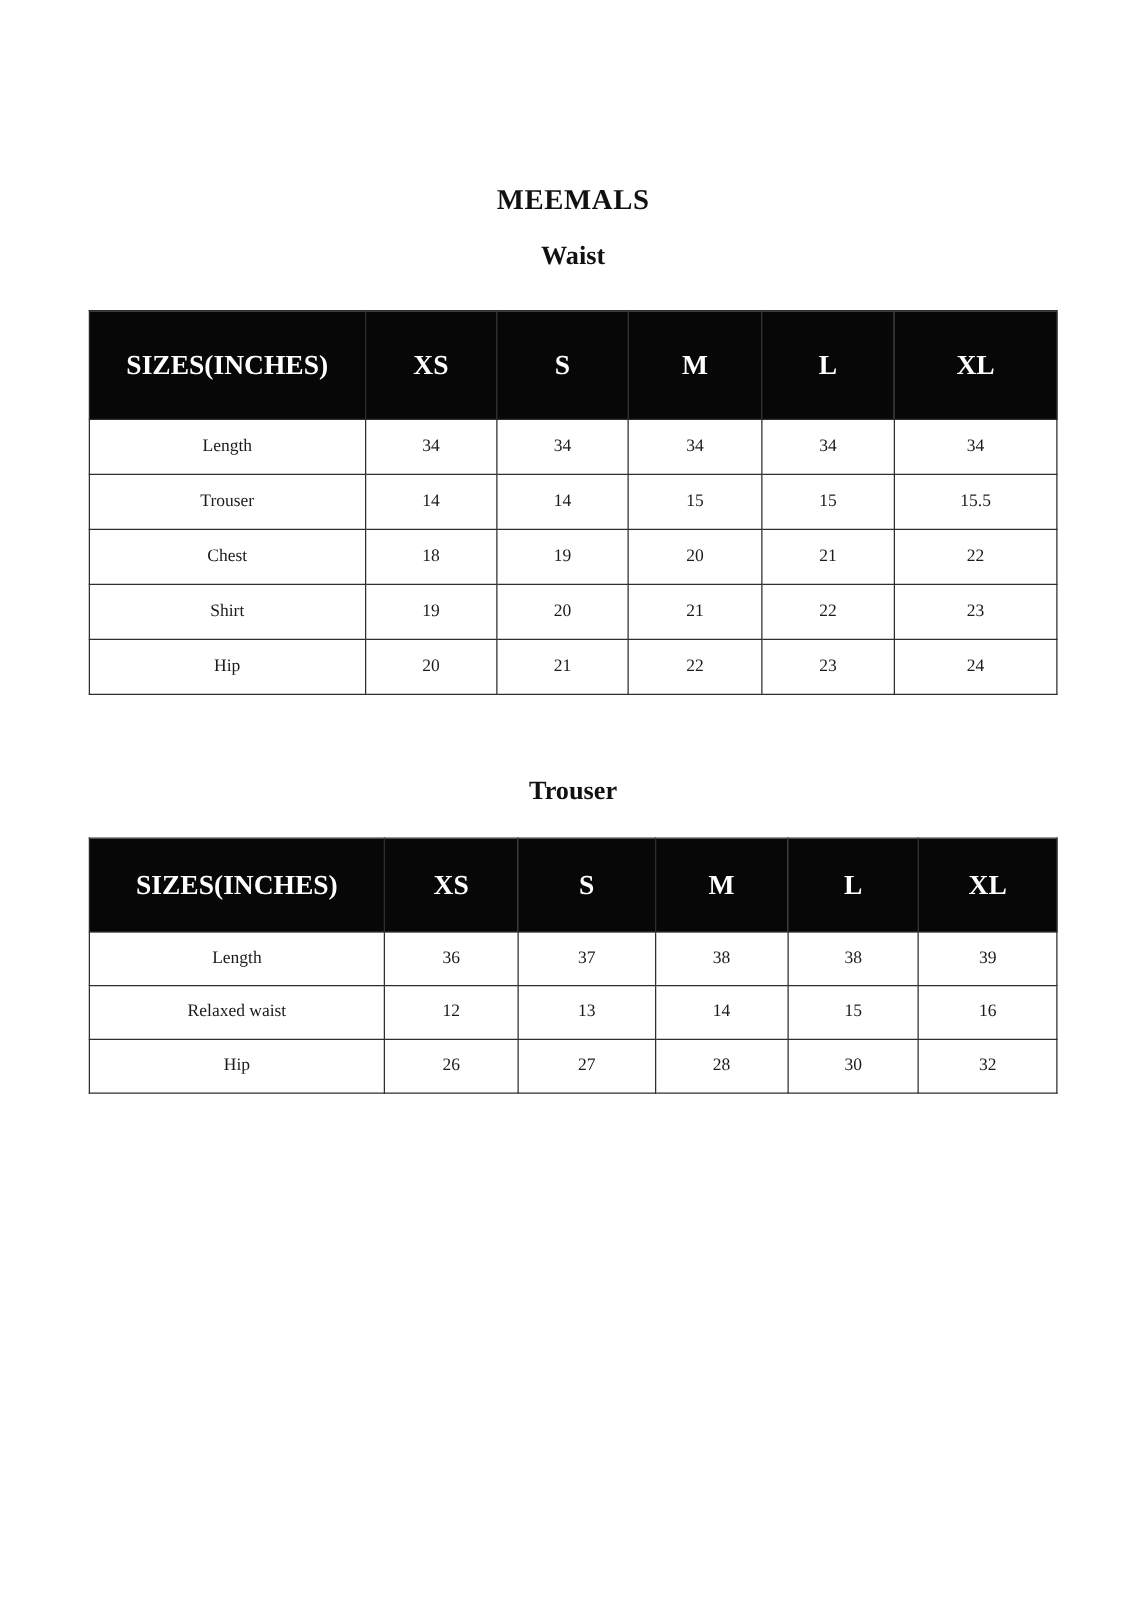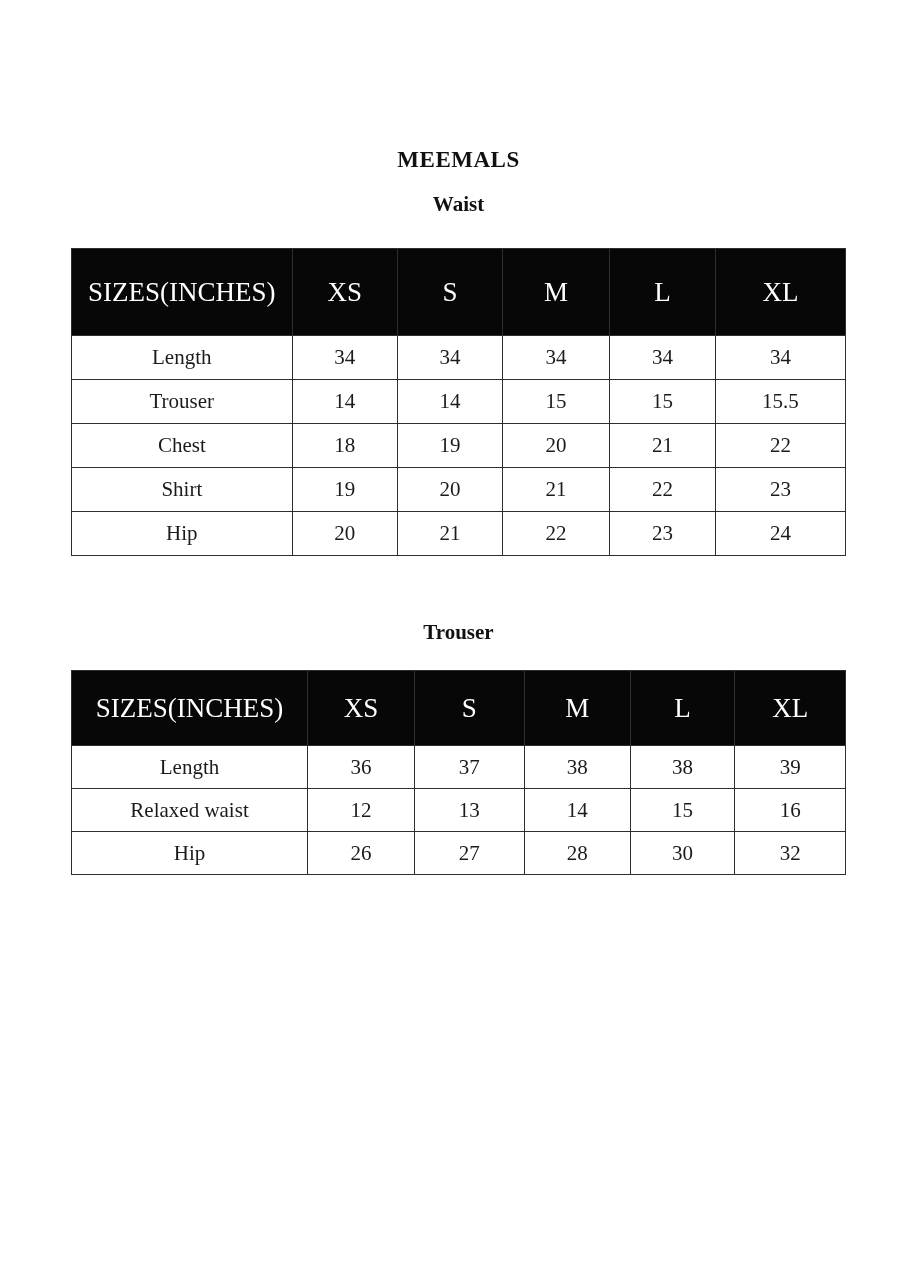--- a/index.html
+++ b/index.html
@@ -43,28 +43,28 @@
   table.size-table.shirt { margin-top: 32px; }
   table.size-table.trouser { margin-top: 26px; }
   .size-table th, .size-table td {
     border: 1px solid #2e2e2e;
     text-align: center;
     vertical-align: middle;
   }
   .size-table th {
     background: #070707;
     color: #ffffff;
-    font-weight: normal;
-    font-size: 27px;
+    font-weight: bold;
+    font-size: 22px;
   }
   .size-table.shirt th { height: 87px; }
   .size-table.trouser th { height: 75px; }
   .size-table td {
     background: #ffffff;
-    font-size: 21px;
+    font-size: 14px;
     color: #1b1b1b;
   }
   .size-table.shirt td { height: 44px; }
   .size-table.trouser td { height: 43px; }
 </style>
 </head>
 <body>
 
 <div class="page">
 

